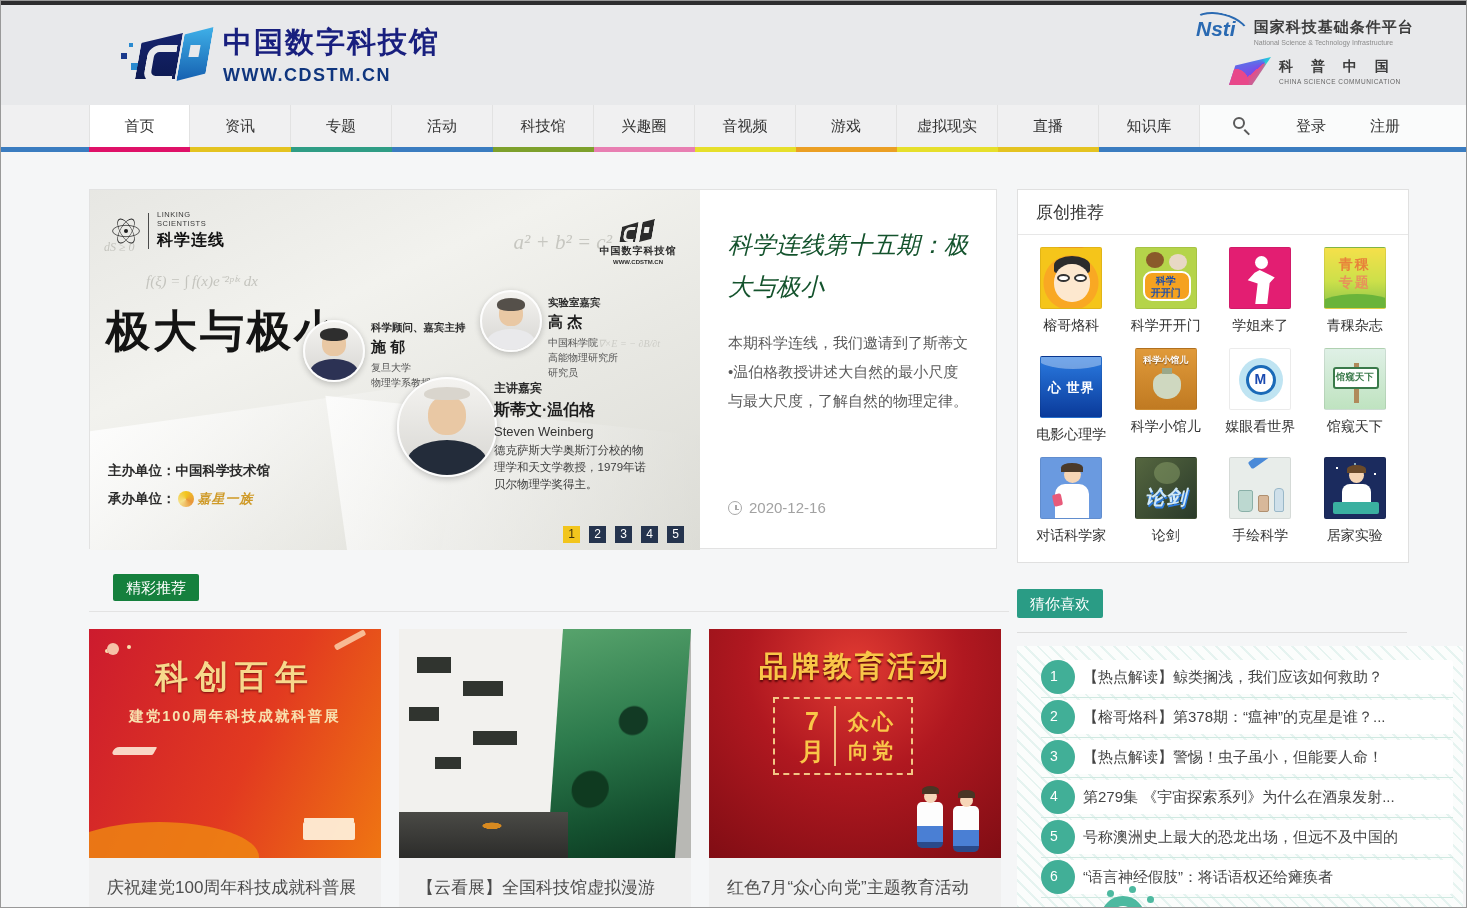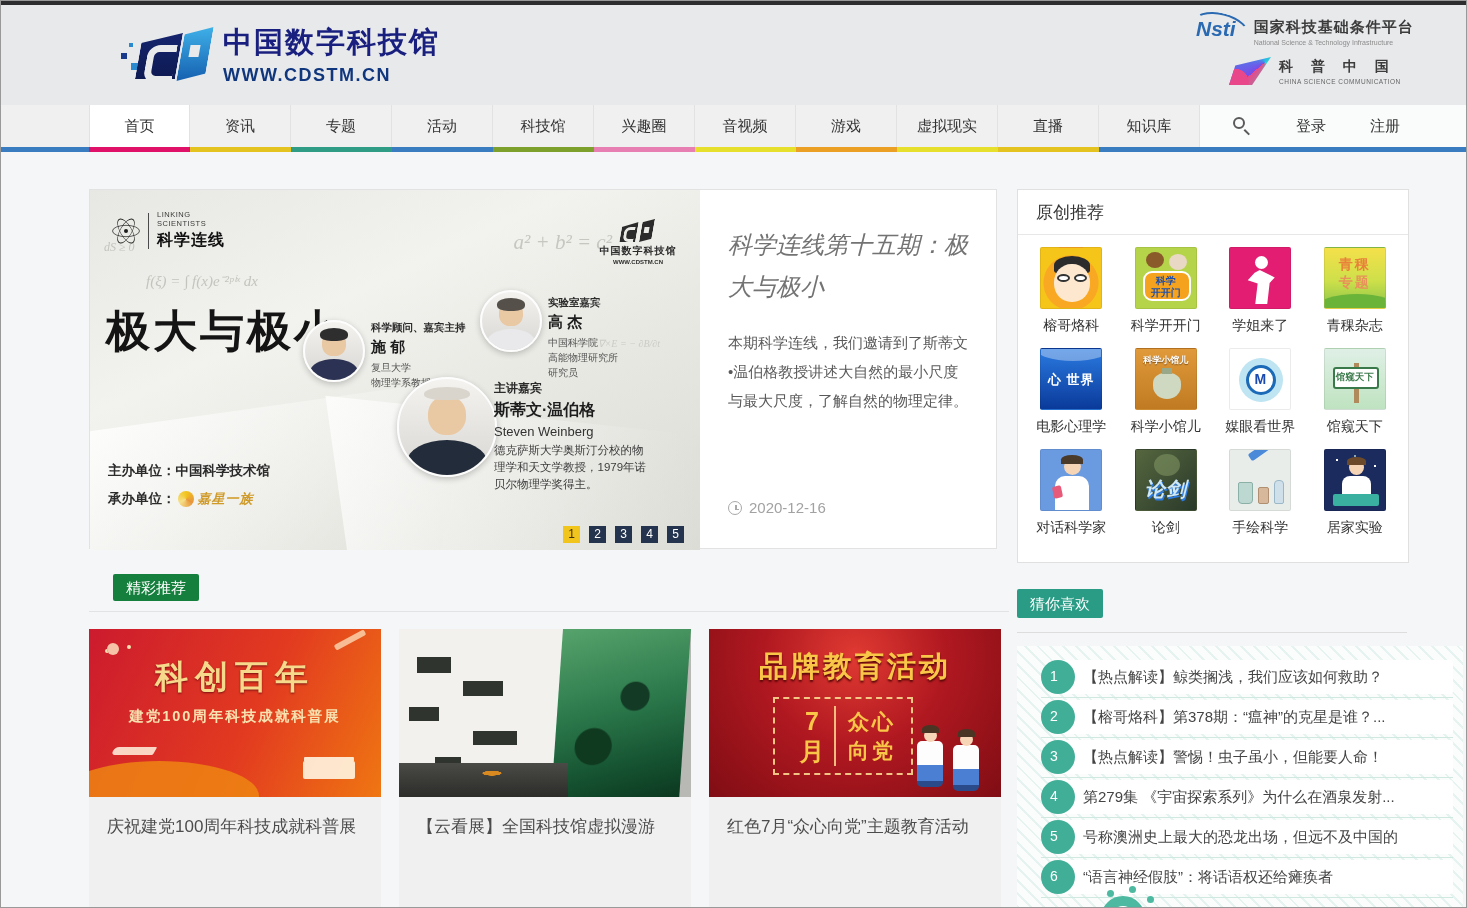--- a/index.html
+++ b/index.html
@@ -112,21 +112,21 @@
   .b-org{position:absolute;left:18px;z-index:3;font-size:13.5px;font-weight:bold;color:#2b2b2b;}
   .b-org2{display:flex;align-items:center;}
   .star-swirl{width:16px;height:16px;border-radius:50%;margin:0 4px 0 2px;
         background:conic-gradient(#f2c51d,#e8953a,#f5e08a,#f2c51d);}
   .brand-gold{color:#cf9a28;font-weight:bold;font-size:13px;font-style:italic;letter-spacing:1px;}
   .pager{position:absolute;right:16px;bottom:7px;display:flex;z-index:4;}
   .pg{width:17px;height:17px;margin-left:9px;text-align:center;line-height:17px;font-size:12px;color:#fff;cursor:pointer;}
   .pg.active{color:#41300a;}
   
   .panel{position:absolute;left:610px;top:0;right:0;bottom:0;padding:34px 24px 0 28px;}
-  .art-title{font-size:24px;font-style:italic;color:#737373;line-height:42px;cursor:pointer;}
+  .art-title{font-size:24px;font-style:italic;color:#14532d;line-height:42px;cursor:pointer;}
   .art-excerpt{margin-top:20px;font-size:15px;color:#5a5a5a;line-height:29px;}
   .art-date{position:absolute;left:28px;bottom:32px;display:flex;align-items:center;color:#a2a2a2;font-size:15px;}
   .clock{width:14px;height:14px;border:1px solid #a8a8a8;border-radius:50%;position:relative;margin-right:7px;}
   .clock::before{content:"";position:absolute;left:6px;top:3px;width:1.5px;height:5px;background:#a8a8a8;}
   .clock::after{content:"";position:absolute;left:6px;top:7px;width:4px;height:1.5px;background:#a8a8a8;}
   
   .side-card{position:absolute;left:1016px;top:37px;width:392px;height:374px;background:#fff;border:1px solid #e0e0e0;}
   .sc-head{height:45px;line-height:45px;padding-left:18px;font-size:17px;color:#333;border-bottom:1px solid #e7e7e7;}
   .grid{display:grid;grid-template-columns:repeat(4,1fr);padding:12px 6px 0;row-gap:13px;}
   .cell{text-align:center;cursor:pointer;}
@@ -146,21 +146,21 @@
   .t2 .tl1{top:26px;font-size:10px;color:#1f4fa8;}
   .t2 .tl2{top:38px;font-size:10px;color:#1f4fa8;}
   .t3{background:#e31e72;}
   .t3 .a{position:absolute;left:25px;top:8px;width:13px;height:13px;background:#fff;border-radius:50%;}
   .t3 .b{position:absolute;left:16px;top:22px;width:30px;height:34px;background:#fff;
         clip-path:polygon(45% 0,95% 22%,78% 38%,70% 100%,30% 100%,38% 40%,5% 30%,28% 8%);}
   .t4{background:linear-gradient(180deg,#f5e04a,#cde04a 55%,#8ac44a);}
   .t4 .a{position:absolute;left:-8px;bottom:-12px;width:80px;height:26px;background:#6ab43a;border-radius:50%;}
   .t4 .tl1{top:8px;font-size:14px;color:#e8823a;letter-spacing:2px;}
   .t4 .tl2{top:26px;font-size:14px;color:#e8925a;letter-spacing:2px;}
-  .t5{background:linear-gradient(180deg,#2a7ae0,#0a3a9a);}
+  .t5{background:linear-gradient(180deg,#2a7ae0,#0a3a9a);margin-top:8px;}
   .t5 .a{position:absolute;left:-6px;top:-14px;width:76px;height:26px;background:rgba(255,255,255,.35);border-radius:50%;}
   .t5 .tl1{top:22px;font-size:13px;color:#fff;letter-spacing:1px;}
   .t6{background:linear-gradient(180deg,#e09a3a,#c07a22);}
   .t6 .tl1{top:5px;font-size:9px;color:#fff;text-shadow:0 1px 1px #7a4a10;}
   .t6 .a{position:absolute;left:17px;top:24px;width:28px;height:26px;background:#cfd8c0;border-radius:40% 40% 50% 50%;}
   .t6 .b{position:absolute;left:26px;top:19px;width:10px;height:6px;background:#9aa88a;}
   .t7{background:#fff;}
   .t7 .a{position:absolute;left:9px;top:9px;width:44px;height:44px;background:#bfe4f2;border-radius:50%;}
   .t7 .b{position:absolute;left:16px;top:16px;width:30px;height:30px;background:#fff;border:3px solid #1a6ab8;border-radius:50%;}
   .t7 .tl1{top:22px;font-size:14px;color:#1a4ab0;}
@@ -185,21 +185,21 @@
   .t12 .a{position:absolute;left:24px;top:10px;width:15px;height:15px;background:#f5d5b5;border-radius:50%;}
   .t12 .b{position:absolute;left:22px;top:7px;width:19px;height:8px;background:#6a4a2a;border-radius:50% 50% 0 0;}
   .t12 .c{position:absolute;left:17px;top:26px;width:29px;height:22px;background:#fff;border-radius:8px 8px 0 0;}
   .t12 .d{position:absolute;left:8px;bottom:4px;width:46px;height:12px;background:#3ab0a0;border-radius:2px;}
   
   .badge{position:absolute;height:27px;line-height:27px;padding:0 13px;font-size:15px;color:#fff;border-radius:2px;}
   .featured-badge{left:88px;top:422px;}
   .featured-hr{position:absolute;left:88px;top:459px;width:920px;height:1px;background:#e3e3e3;}
   .card{position:absolute;top:477px;bottom:0;width:292px;background:#f0f0f0;cursor:pointer;}
   .card1{left:88px;}.card2{left:398px;}.card3{left:708px;}
-  .card-img{height:168px;position:relative;overflow:hidden;}
+  .card-img{height:229px;position:relative;overflow:hidden;}
   .card-title{padding:12px 18px 0;font-size:17px;color:#4c4c4c;line-height:35px;}
   .ci1{background:linear-gradient(115deg,#cc1b2e 0%,#e23a20 55%,#ef7612 100%);}
   .ci1 .g1{position:absolute;left:0;top:26px;width:100%;text-align:center;font-size:33px;font-weight:900;color:#f7d98c;letter-spacing:7px;text-shadow:0 1px 2px #7a1010;}
   .ci1 .g2{position:absolute;left:0;top:78px;width:100%;text-align:center;font-size:14.5px;font-weight:bold;color:#f8e2b0;letter-spacing:2px;}
   .ci1 .sat{position:absolute;left:18px;top:14px;width:12px;height:12px;background:rgba(255,235,200,.8);border-radius:50%;box-shadow:-6px 2px 0 -4px #f8e2b0,16px -2px 0 -4px #f8e2b0;}
   .ci1 .stn{position:absolute;right:14px;top:8px;width:34px;height:6px;background:rgba(255,235,200,.7);transform:rotate(-28deg);border-radius:2px;}
   .ci1 .trn{position:absolute;left:24px;top:118px;width:42px;height:8px;background:rgba(255,245,225,.85);border-radius:6px 2px 2px 6px;transform:skewX(-30deg);}
   .ci1 .bld{position:absolute;right:26px;bottom:18px;width:52px;height:18px;background:rgba(255,245,225,.9);border-radius:2px;box-shadow:0 -5px 0 -1px rgba(255,245,225,.9);}
   .ci1 .wave{position:absolute;left:-30px;bottom:-34px;width:200px;height:70px;background:#ef8a12;border-radius:50%;opacity:.8;}
   .ci2{background:#b8b8b4;}

